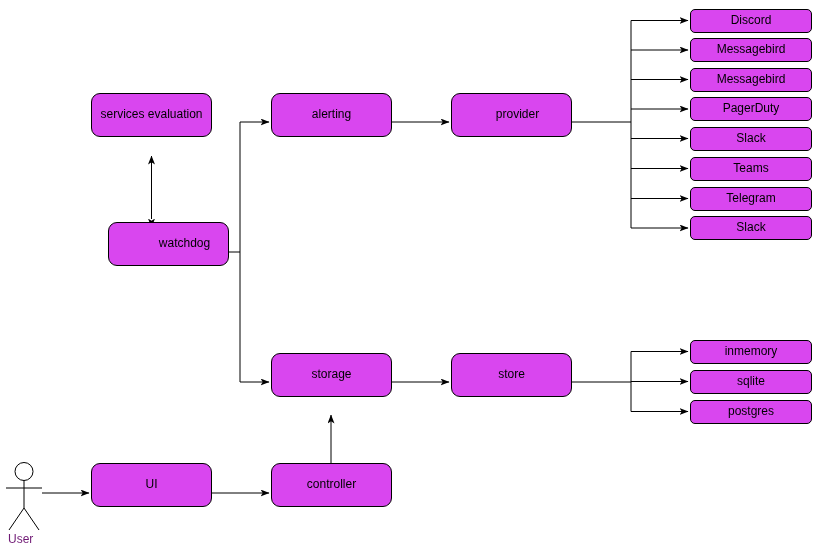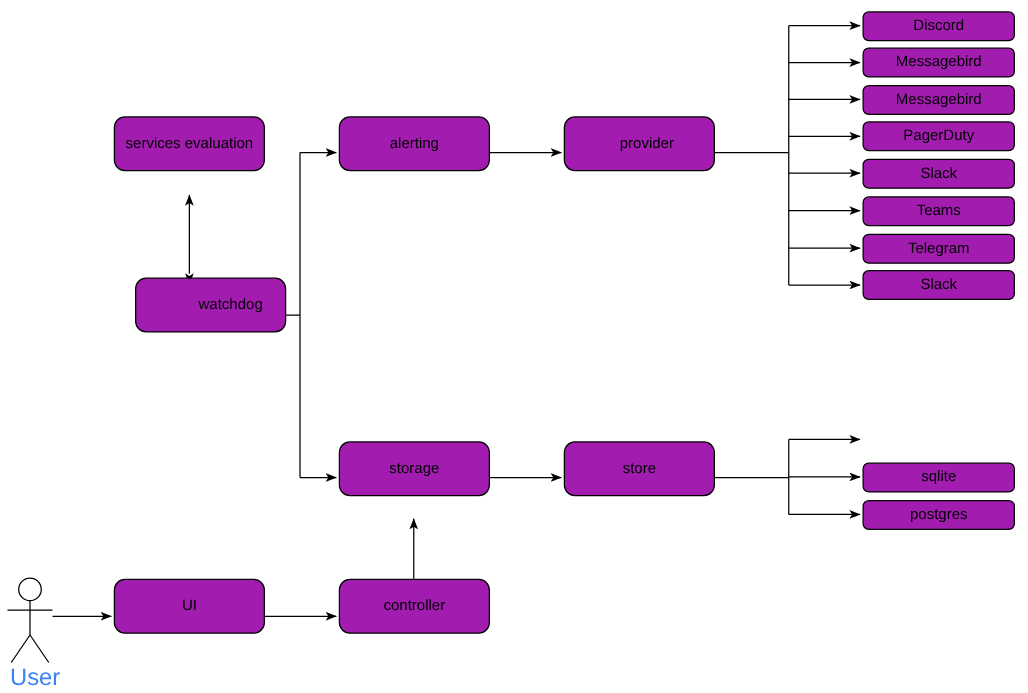--- a/index.html
+++ b/index.html
@@ -23,21 +23,21 @@
     left: 0;
     top: 0;
     width: 822px;
     height: 554px;
   }
   .node-box {
     position: absolute;
     box-sizing: border-box;
     border: 1px solid #000000;
     border-radius: 9px;
-    background: #a21caf;
+    background: #d946ef;
     display: flex;
     align-items: center;
     justify-content: center;
     color: #000000;
     font-family: "Liberation Sans", sans-serif;
     font-size: 12px;
     line-height: 1.1;
     text-align: center;
     white-space: nowrap;
     z-index: 3;
@@ -47,23 +47,23 @@
     height: 44px;
   }
   .node-box.leaf {
     width: 122px;
     height: 24px;
     border-radius: 5px;
     font-size: 12px;
   }
   .actor-label {
     position: absolute;
-    color: #3b82f6;
+    color: #701a75;
     font-family: "Liberation Sans", sans-serif;
-    font-size: 19px;
+    font-size: 12px;
     white-space: nowrap;
     z-index: 3;
   }
 </style>
 </head>
 <body>
 
 <div id="diagram-canvas">
 
   <svg id="diagram-svg" viewBox="0 0 822 554" xmlns="http://www.w3.org/2000/svg">
@@ -151,18 +151,19 @@
   <div class="node-box leaf" style="left:690px; top:97px;">PagerDuty</div>
 
   <div class="node-box leaf" style="left:690px; top:127px;">Slack</div>
 
   <div class="node-box leaf" style="left:690px; top:157px;">Teams</div>
 
   <div class="node-box leaf" style="left:690px; top:187px;">Telegram</div>
 
   <div class="node-box leaf" style="left:690px; top:216px;">Slack</div>
 
+  <div class="node-box leaf" style="left:690px; top:340px;">inmemory</div>
 
   <div class="node-box leaf" style="left:690px; top:370px;">sqlite</div>
 
   <div class="node-box leaf" style="left:690px; top:400px;">postgres</div>
 
 </div>
 
 </body></html>

